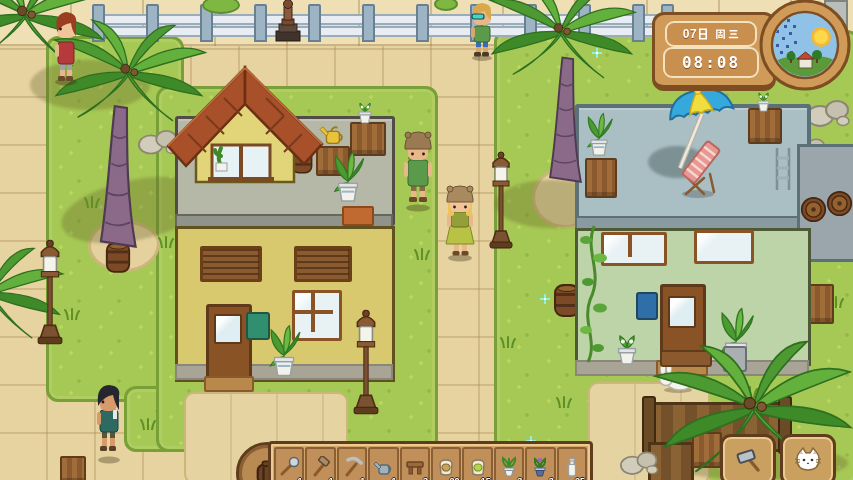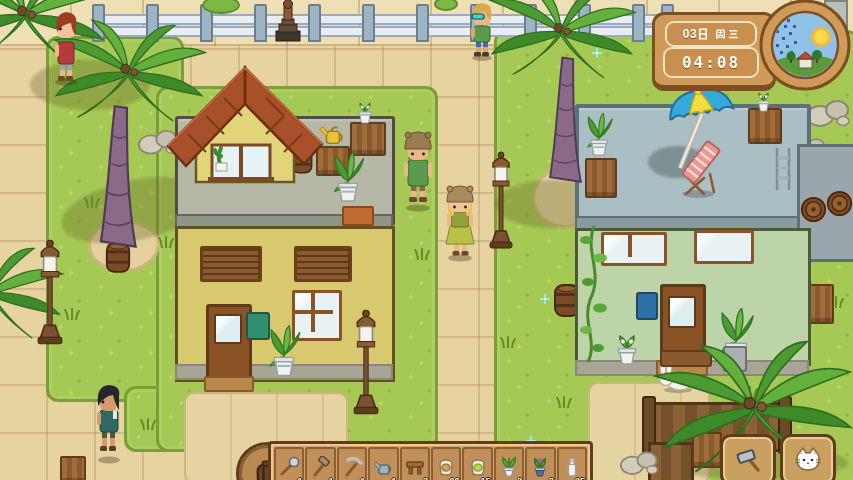--- a/index.html
+++ b/index.html
@@ -524,36 +524,36 @@
       <use href="#rocks"></use>
     </svg>
 
   <svg class="abs" style="left:638px;top:336px;width:232px;height:150px;transform:rotate(-6deg)">
       <use href="#palm-canopy"></use>
     </svg>
 
   <div style="position:absolute;z-index:50">
     <div class="abs hud-panel" style="left:652px;top:12px;width:118px;height:70px"></div>
     <div class="abs hud-box" style="left:665px;top:21px;width:88px;height:22px;z-index:51">
-      <span class="hud-day">03</span>
+      <span class="hud-day">07</span>
       <svg viewBox="0 0 10 12" style="width:10px;height:12px;margin-left:1px">
         <path d="M1.8,1.2 H8.2 V10.8 H1.8 Z M1.8,6 H8.2" fill="none" stroke="#fff" stroke-width="1.6"></path>
       </svg>
       <span style="width:7px"></span>
       <svg viewBox="0 0 12 12" style="width:11px;height:12px">
         <path d="M2,11.5 V1.8 H10 V11.5" fill="none" stroke="#fff" stroke-width="1.5"></path>
         <path d="M3.8,4.4 H8.2 M6,2.4 V6 M4.2,7.2 H7.8 V9.8 H4.2 Z" fill="none" stroke="#fff" stroke-width="1.2"></path>
       </svg>
       <svg viewBox="0 0 12 12" style="width:11px;height:12px;margin-left:2px">
         <path d="M2.4,2.4 H9.6 M3.2,6 H8.8 M1.6,9.8 H10.4" fill="none" stroke="#fff" stroke-width="1.6" stroke-linecap="round"></path>
       </svg>
       <span class="vh">03日 周三</span>
     </div>
     <div class="abs hud-box" style="left:663px;top:47px;width:92px;height:27px;z-index:51">
-      <span class="hud-time">04:08</span>
+      <span class="hud-time">08:08</span>
     </div>
     <svg class="abs" viewBox="0 0 92 92" style="left:759px;top:-1px;width:92px;height:92px;z-index:52">
       <circle cx="46" cy="46" r="44" fill="#d09a58" stroke="#7d4e22" stroke-width="3"></circle>
       <circle cx="46" cy="46" r="33" fill="#8fc2e6" stroke="#7d4e22" stroke-width="2.5"></circle>
       <clipPath id="wclip">
           <circle cx="46" cy="46" r="31.5"></circle>
         </clipPath>
       <g clip-path="url(#wclip)">
         <rect x="12" y="12" width="68" height="68" fill="#8fc2e6"></rect>
         <circle cx="62" cy="38" r="10" fill="#f2b83a"></circle>

